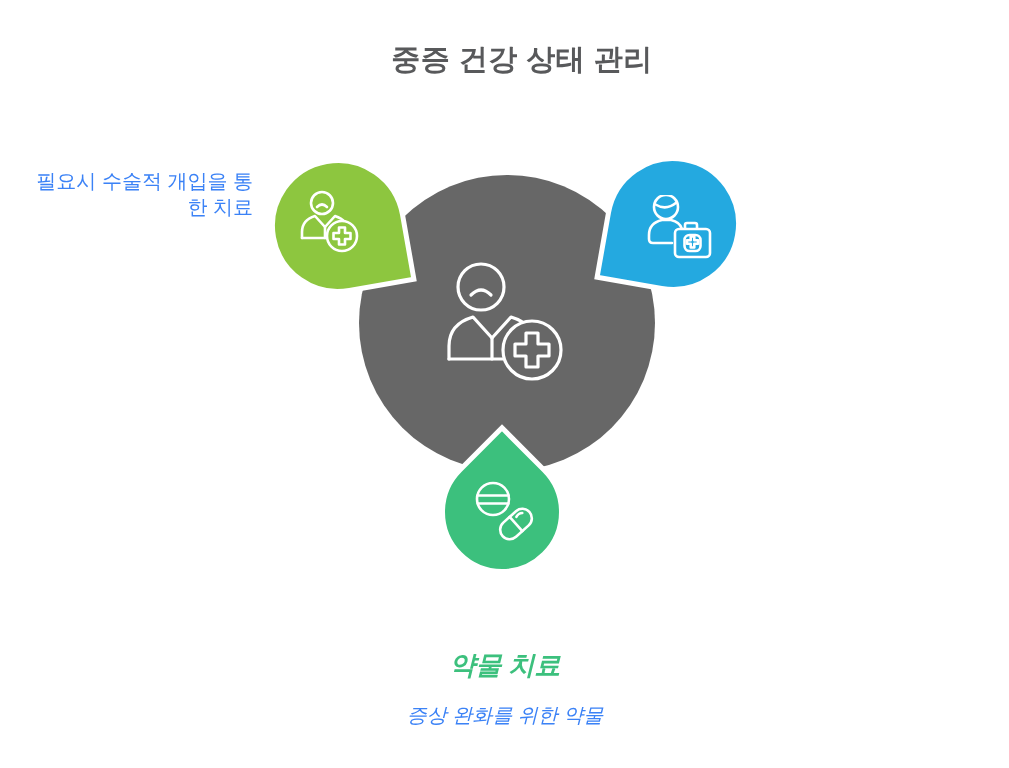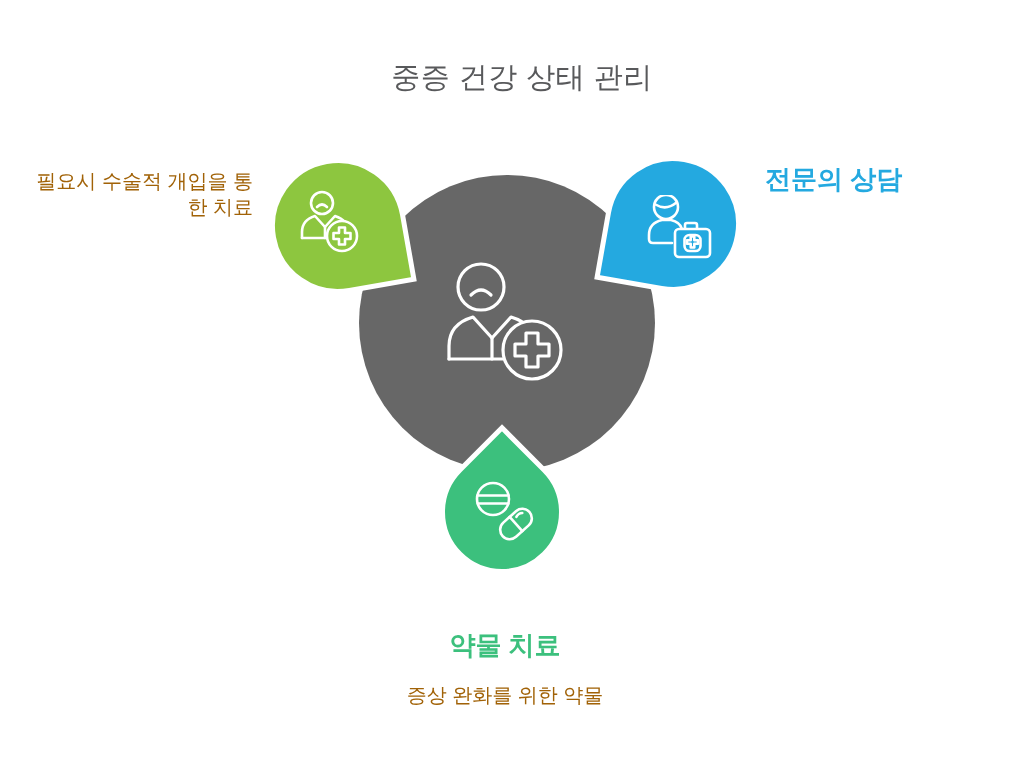--- a/index.html
+++ b/index.html
@@ -1,21 +1,21 @@
 <!DOCTYPE html>
 <html><head>
 <meta charset="utf-8">
 <style>
   html,body{margin:0;padding:0;background:#ffffff;}
   body{font-family:"Liberation Sans","DejaVu Sans",sans-serif;}
   .stage{position:relative;width:1009px;height:768px;background:#ffffff;overflow:hidden;}
 
   .main-title{
-    position:absolute;top:58px;left:35px;right:0;
-    text-align:center;font-size:29px;font-weight:normal;color:#58595B;
+    position:absolute;top:40px;left:35px;right:0;
+    text-align:center;font-size:29px;font-weight:bold;color:#58595B;
     letter-spacing:0.5px;
   }
 
   .center-circle{
     position:absolute;left:359px;top:175px;width:296px;height:296px;
     background:#676767;border-radius:50%;z-index:1;
   }
 
   .drop{position:absolute;box-sizing:border-box;border:5px solid #ffffff;z-index:2;}
   .drop-surgical{
@@ -32,27 +32,27 @@
   }
 
   .icon-abs{position:absolute;z-index:3;}
   .icon-center{left:447px;top:262px;width:120px;height:124px;}
   .icon-surgical{left:300px;top:190px;width:72px;height:72px;}
   .icon-specialist{left:646px;top:195px;width:66px;height:78px;}
   .icon-medication{left:467px;top:479px;width:76px;height:68px;}
 
   .label-block{position:absolute;z-index:4;}
   .label-title{font-size:26px;font-weight:bold;line-height:34px;}
-  .label-desc{margin-top:10px;font-size:20px;line-height:26px;color:#a16207;}
+  .label-desc{margin-top:10px;font-size:20px;line-height:26px;color:#3b82f6;}
   .block-surgical{left:20px;top:158px;width:233px;text-align:right;}
   .block-surgical .label-title{color:#8DC63F;}
   .block-specialist{left:765px;top:162px;width:240px;text-align:left;}
   .block-specialist .label-title{color:#24A9E0;}
   .block-specialist .label-desc{margin-top:8px;}
-  .block-medication{left:355px;top:628px;width:300px;text-align:center;}
+  .block-medication{left:355px;top:648px;width:300px;text-align:center;font-style:italic;}
   .block-medication .label-title{color:#3CC07D;}
   .block-medication .label-desc{margin-top:20px;}
 
   svg{display:block;}
 </style>
 </head>
 <body>
 
 <div class="stage">
 
@@ -106,21 +106,20 @@
   </svg>
 
   <div class="label-block block-surgical">
     <div class="label-desc">
       <div>필요시 수술적 개입을 통</div>
       <div>한 치료</div>
     </div>
   </div>
 
   <div class="label-block block-specialist">
-    <div class="label-title">전문의 상담</div>
   </div>
 
   <div class="label-block block-medication">
     <div class="label-title">약물 치료</div>
     <div class="label-desc">
       <div>증상 완화를 위한 약물</div>
     </div>
   </div>
 
 </div>

